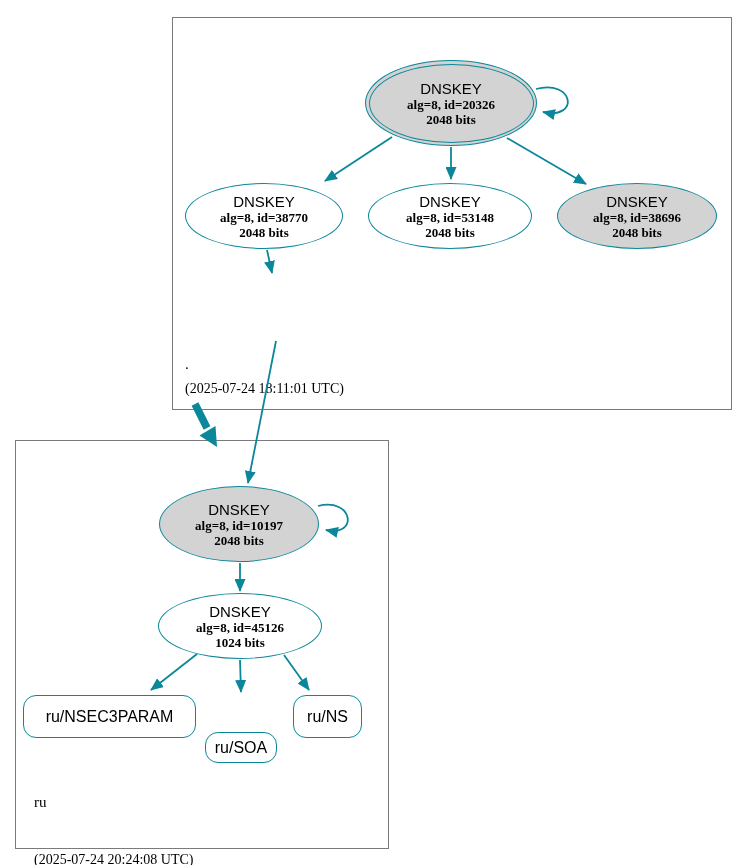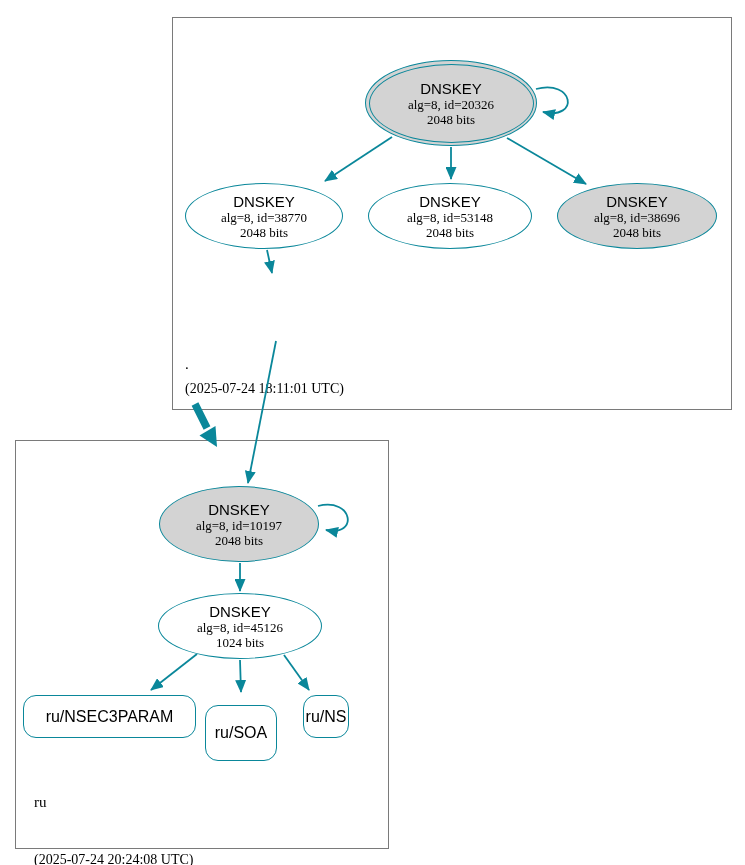--- a/index.html
+++ b/index.html
@@ -42,21 +42,21 @@
     content:"";position:absolute;inset:2.5px;border:1.7px solid var(--edge);
     border-radius:50%;
   }
   .ellipse > span{position:relative;}
   .node-title{
     font-family:"Liberation Sans","DejaVu Sans",sans-serif;
     font-size:15px;line-height:17px;color:#000;text-align:right;
   }
   .node-detail{
     font-family:"Liberation Serif","DejaVu Serif",serif;
-    font-size:13px;line-height:15px;color:#000;
+    font-size:13px;line-height:15px;color:#000;font-weight:bold;
   }
   .rrset{
     border:1.7px solid var(--edge);border-radius:13px;background:var(--node-fill);
     font-family:"Liberation Sans","DejaVu Sans",sans-serif;
     font-size:16px;color:#000;
   }
 </style>
 </head>
 <body>
 
@@ -124,20 +124,20 @@
 
   <div class="node ellipse" style="left:158px;top:593px;width:164px;height:66px">
     <span class="node-title">DNSKEY</span>
     <span class="node-detail">alg=8, id=45126</span>
     <span class="node-detail">1024 bits</span>
   </div>
 
   <div class="node rrset" style="left:23px;top:695px;width:173px;height:43px">
     <span>ru/NSEC3PARAM</span>
   </div>
-  <div class="node rrset" style="left:205px;top:705px;width:72px;height:56px">
+  <div class="node rrset" style="left:205px;top:732px;width:72px;height:31px">
     <span>ru/SOA</span>
   </div>
-  <div class="node rrset" style="left:303px;top:695px;width:46px;height:43px">
+  <div class="node rrset" style="left:293px;top:695px;width:69px;height:43px">
     <span>ru/NS</span>
   </div>
 
 </div>
 
 </body></html>

